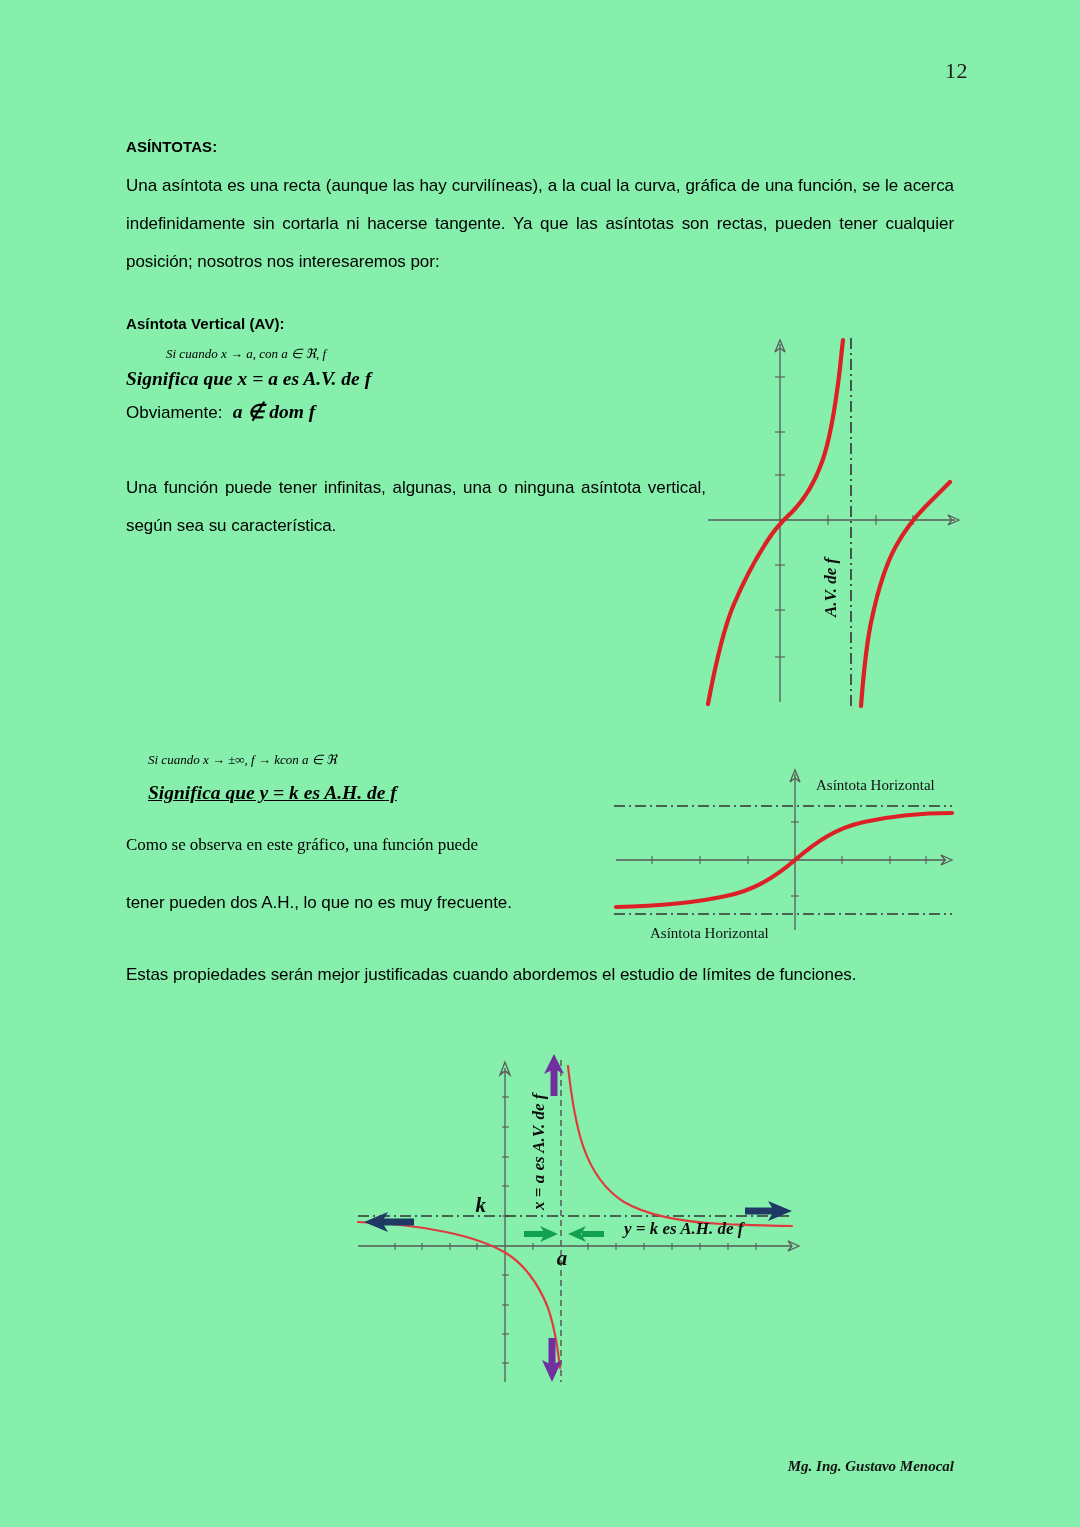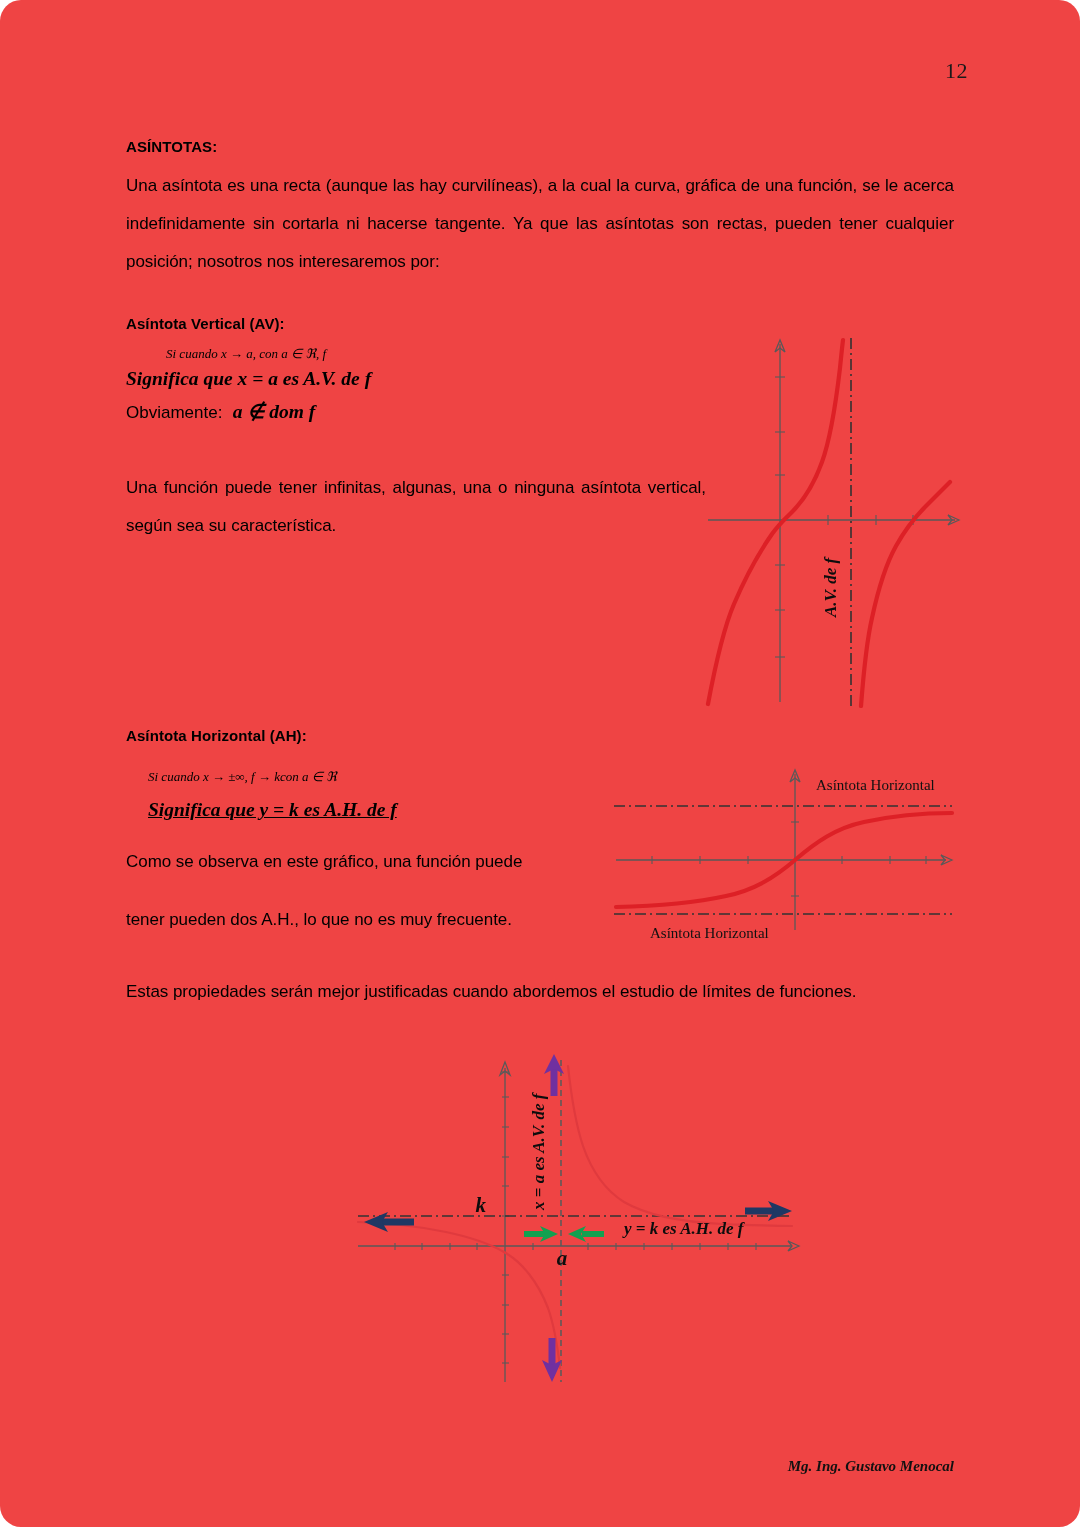--- a/index.html
+++ b/index.html
@@ -11,22 +11,21 @@
     width: 1080px;
     height: 1527px;
     position: relative;
     font-family: "Liberation Sans", sans-serif;
     color: #000000;
     overflow: hidden;
   }
   .page {
     position: absolute;
     inset: 0;
-    background: #ef4444;
-    border-radius: 21px;
+    background: #86efac;
   }
 
   
   .page-number {
     position: absolute;
     top: 58px;
     right: 112px;
     font-family: "Liberation Serif", serif;
     font-size: 22px;
     color: #1a1a1a;
@@ -172,33 +171,32 @@
       <span style="font-size:17px;">Obviamente:</span>
       <span class="mib" style="margin-left:6px;">a ∉ dom f</span>
     </div>
 
     <div class="spacer-lg"></div>
 
     <p class="body-text" style="width:580px;">Una función puede tener infinitas, algunas, una o ninguna asíntota vertical, según sea su característica.</p>
 
     <div style="height:182px;"></div>
 
-    <h2 class="section-head">Asíntota Horizontal (AH):</h2>
 
     <div class="math-line indent2" style="margin-top:23px;">
       <span class="mi">Si cuando x → ±∞, f → kcon a ∈ ℜ</span>
     </div>
 
     <div class="math-line indent2" style="margin-top:14px;text-decoration:underline;">
       <span class="mib">Significa que y = k es A.H. de f</span>
     </div>
 
     <div class="spacer-sm"></div>
 
-    <p class="body-text nojust" style="width:490px;">Como se observa en este gráfico, una función puede</p>
+    <p class="body-text nojust" style="width:490px;font-family:Liberation Serif, serif;">Como se observa en este gráfico, una función puede</p>
     <div style="height:20px;"></div>
     <p class="body-text nojust" style="width:520px;">tener pueden dos A.H., lo que no es muy frecuente.</p>
 
     <div class="spacer-md"></div>
 
     <p class="body-text">Estas propiedades serán mejor justificadas cuando abordemos el estudio de límites de funciones.</p>
 
     <div style="height:36px;"></div>
 
   </div>

